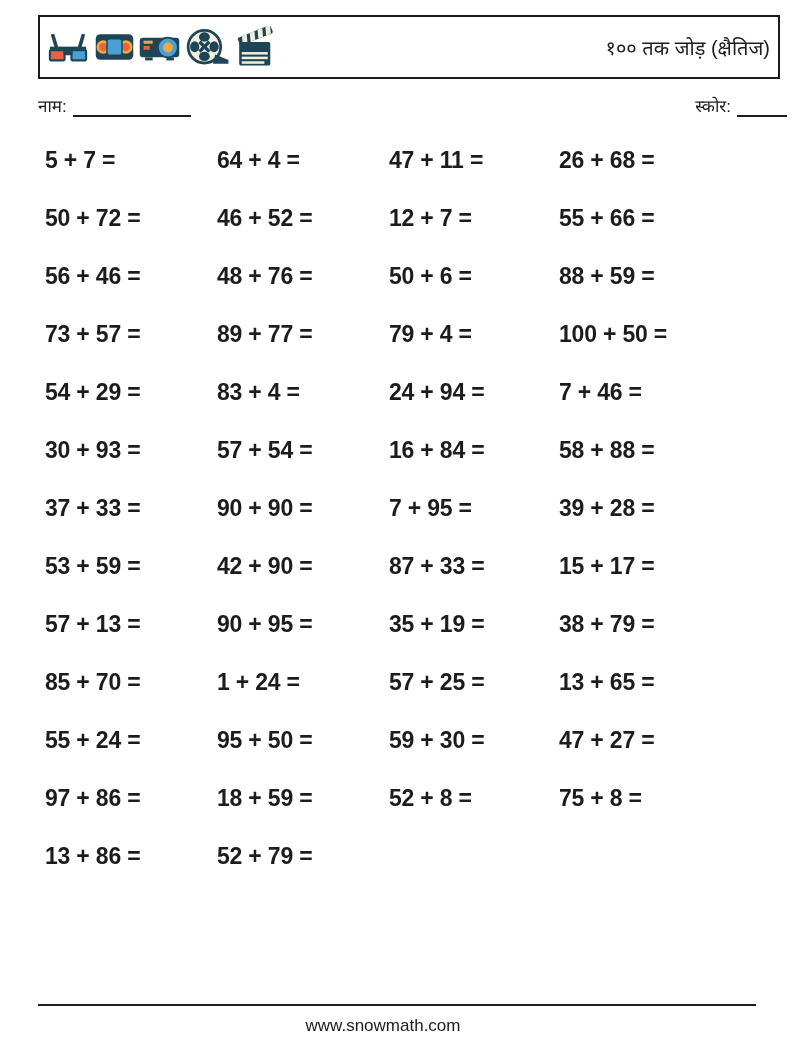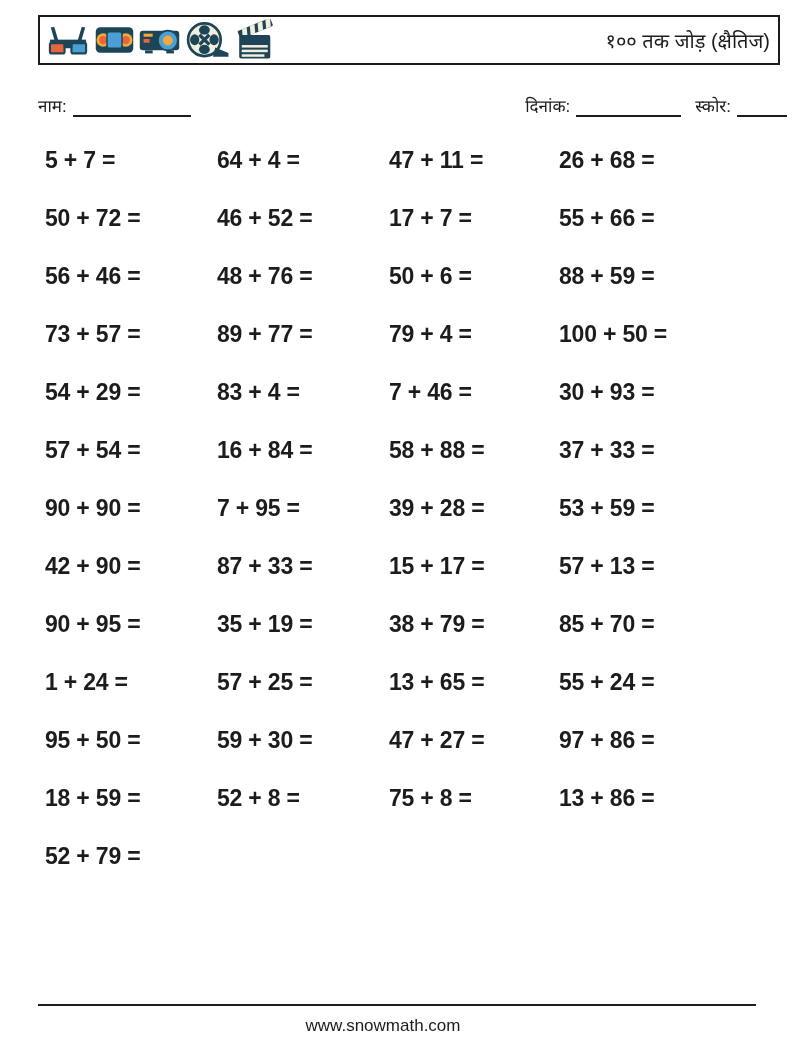--- a/index.html
+++ b/index.html
@@ -6,21 +6,21 @@
   html,body { background:#ffffff; }
   body {
     width:794px; height:1053px;
     font-family:"Liberation Sans", sans-serif;
     color:#1c1c1c;
   }
   .page { position:relative; width:794px; height:1053px; background:#fff; overflow:hidden; }
 
   
   .header-box {
-    position:absolute; left:38px; top:15px; width:742px; height:50px;
+    position:absolute; left:38px; top:15px; width:742px; height:64px;
     border:2px solid #1c1c1c;
     display:flex; align-items:center; justify-content:space-between;
     padding:0 6px 0 6px;
   }
   .icon-strip { display:flex; align-items:center; gap:5px; }
   .icon-strip svg { display:block; }
   .ws-title { font-size:20px; white-space:nowrap; padding-right:2px; }
 
   
   .fields-row {
@@ -121,50 +121,47 @@
     </div>
     <div class="ws-title">१०० तक जोड़ (क्षैतिज)</div>
   </div>
 
   <div class="fields-row">
     <div class="field">
       <span>नाम:</span>
       <span class="blank blank-name"></span>
     </div>
     <div class="fields-spacer"></div>
-    <div class="field">
-      <span>दिनांक:</span>
-      <span class="blank blank-date"></span>
-    </div>
     <div class="field-gap"></div>
     <div class="field">
       <span>स्कोर:</span>
       <span class="blank blank-score"></span>
     </div>
   </div>
 
   <div class="problems-grid">
       <div class="problem-cell">5 + 7 =</div>
       <div class="problem-cell">64 + 4 =</div>
       <div class="problem-cell">47 + 11 =</div>
       <div class="problem-cell">26 + 68 =</div>
       <div class="problem-cell">50 + 72 =</div>
       <div class="problem-cell">46 + 52 =</div>
-      <div class="problem-cell">17 + 7 =</div>
+      <div class="problem-cell">12 + 7 =</div>
       <div class="problem-cell">55 + 66 =</div>
       <div class="problem-cell">56 + 46 =</div>
       <div class="problem-cell">48 + 76 =</div>
       <div class="problem-cell">50 + 6 =</div>
       <div class="problem-cell">88 + 59 =</div>
       <div class="problem-cell">73 + 57 =</div>
       <div class="problem-cell">89 + 77 =</div>
       <div class="problem-cell">79 + 4 =</div>
       <div class="problem-cell">100 + 50 =</div>
       <div class="problem-cell">54 + 29 =</div>
       <div class="problem-cell">83 + 4 =</div>
+      <div class="problem-cell">24 + 94 =</div>
       <div class="problem-cell">7 + 46 =</div>
       <div class="problem-cell">30 + 93 =</div>
       <div class="problem-cell">57 + 54 =</div>
       <div class="problem-cell">16 + 84 =</div>
       <div class="problem-cell">58 + 88 =</div>
       <div class="problem-cell">37 + 33 =</div>
       <div class="problem-cell">90 + 90 =</div>
       <div class="problem-cell">7 + 95 =</div>
       <div class="problem-cell">39 + 28 =</div>
       <div class="problem-cell">53 + 59 =</div>

